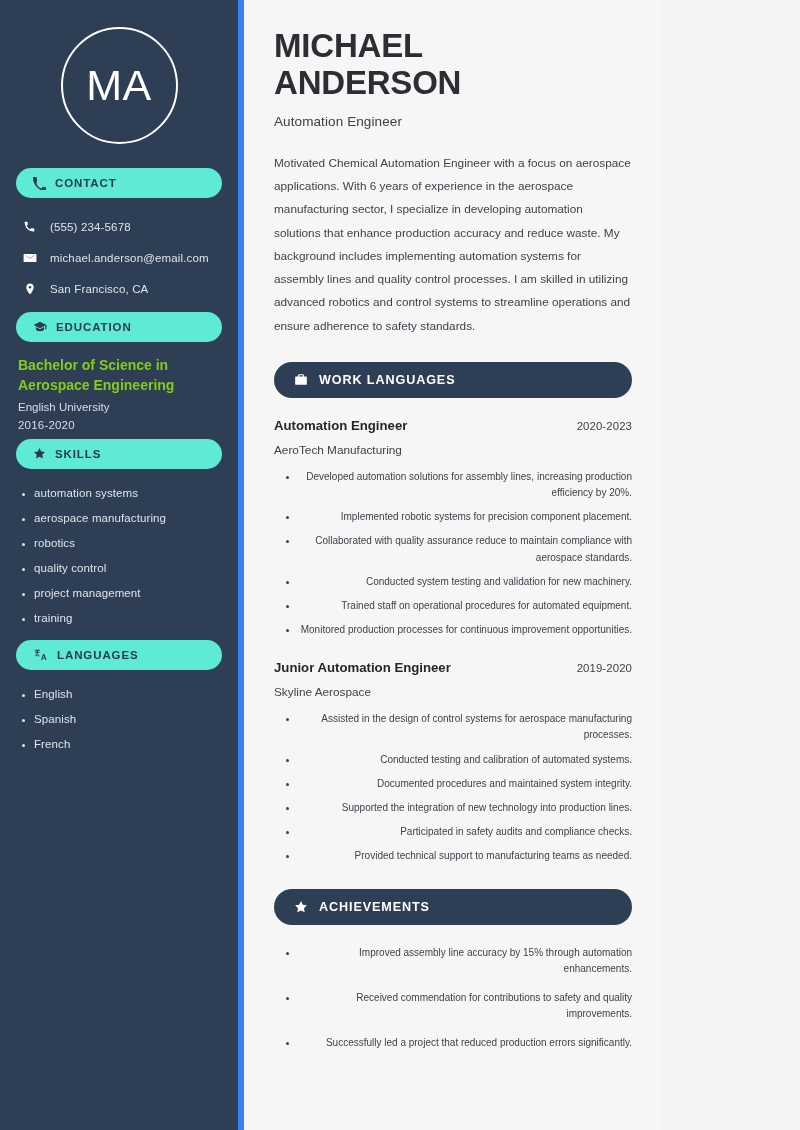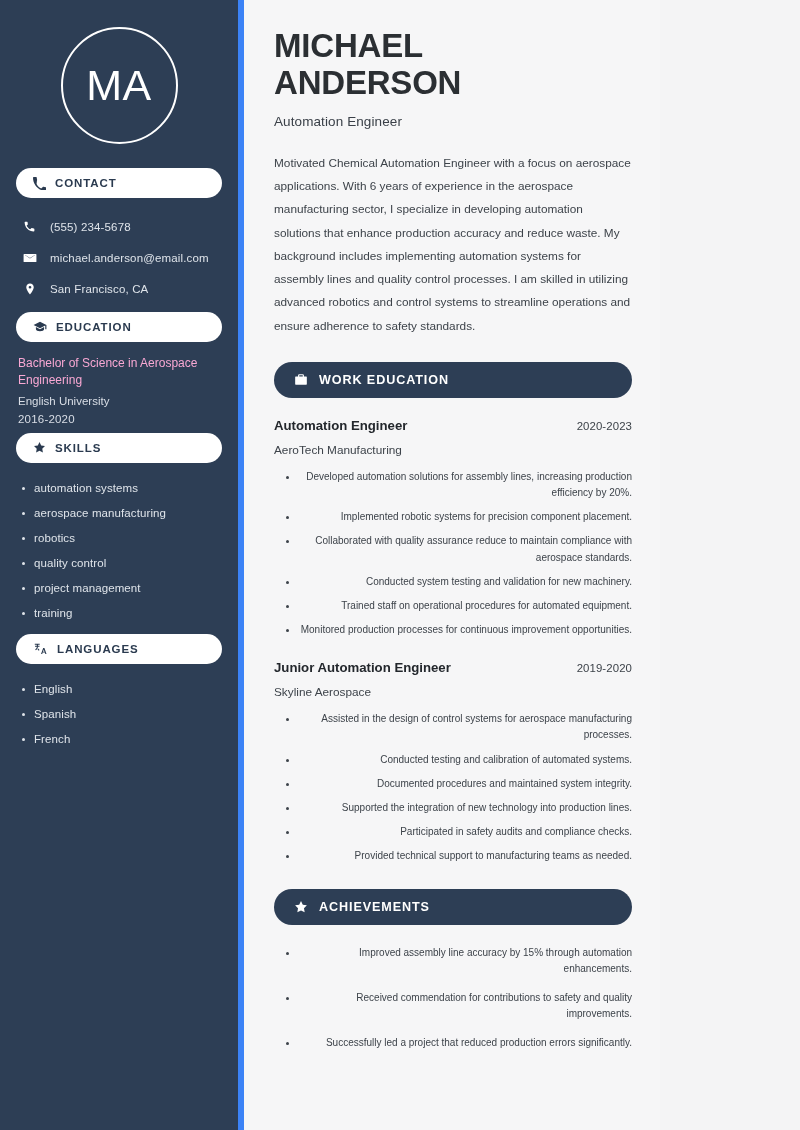--- a/index.html
+++ b/index.html
@@ -47,21 +47,21 @@
     justify-content: center;
     color: #ffffff;
     font-size: 43px;
     font-weight: 400;
     letter-spacing: 0.5px;
     line-height: 1;
   }
 
   
   .pill {
-    background: #ffffff;
+    background: #5eead4;
     border-radius: 999px;
     height: 30px;
     display: flex;
     align-items: center;
     padding: 0 0 0 17px;
     gap: 9px;
     margin-bottom: 13px;
   }
   .pill-label {
     color: #2a3a4f;
@@ -85,23 +85,23 @@
   .contact-ico svg { display: block; }
   .contact-txt {
     color: #dfe4ea;
     font-size: 11.5px;
     letter-spacing: 0.15px;
   }
 
   .sb-block { margin-top: 8px; }
 
   .edu-degree {
-    color: #f9a8d4;
-    font-size: 12px;
-    font-weight: normal;
+    color: #84cc16;
+    font-size: 14px;
+    font-weight: bold;
     line-height: 1.45;
     padding-left: 2px;
   }
   .edu-school {
     color: #d9dee6;
     font-size: 11.5px;
     padding-left: 2px;
     margin-top: 5px;
   }
   .edu-years {
@@ -340,21 +340,21 @@
     <div class="role">Automation Engineer</div>
 
     <p class="summary">Motivated Chemical Automation Engineer with a focus on aerospace applications. With 6 years of experience in the aerospace manufacturing sector, I specialize in developing automation solutions that enhance production accuracy and reduce waste. My background includes implementing automation systems for assembly lines and quality control processes. I am skilled in utilizing advanced robotics and control systems to streamline operations and ensure adherence to safety standards.</p>
 
     <div class="secbar">
       <span class="secbar-icon">
         <svg width="14" height="14" viewBox="0 0 24 24" fill="#ffffff">
           <path d="M9 2h6a2 2 0 0 1 2 2v2h4a1 1 0 0 1 1 1v12a1 1 0 0 1-1 1H3a1 1 0 0 1-1-1V7a1 1 0 0 1 1-1h4V4a2 2 0 0 1 2-2zm0 2v2h6V4H9z"></path>
         </svg>
       </span>
-      <span class="secbar-label">WORK EDUCATION</span>
+      <span class="secbar-label">WORK LANGUAGES</span>
     </div>
 
     <div class="job">
       <div class="job-head">
         <span class="job-title">Automation Engineer</span>
         <span class="job-dates">2020-2023</span>
       </div>
       <div class="job-company">AeroTech Manufacturing</div>
       <ul class="bullets wide">
         <li>Developed automation solutions for assembly lines, increasing production efficiency by 20%.</li>

